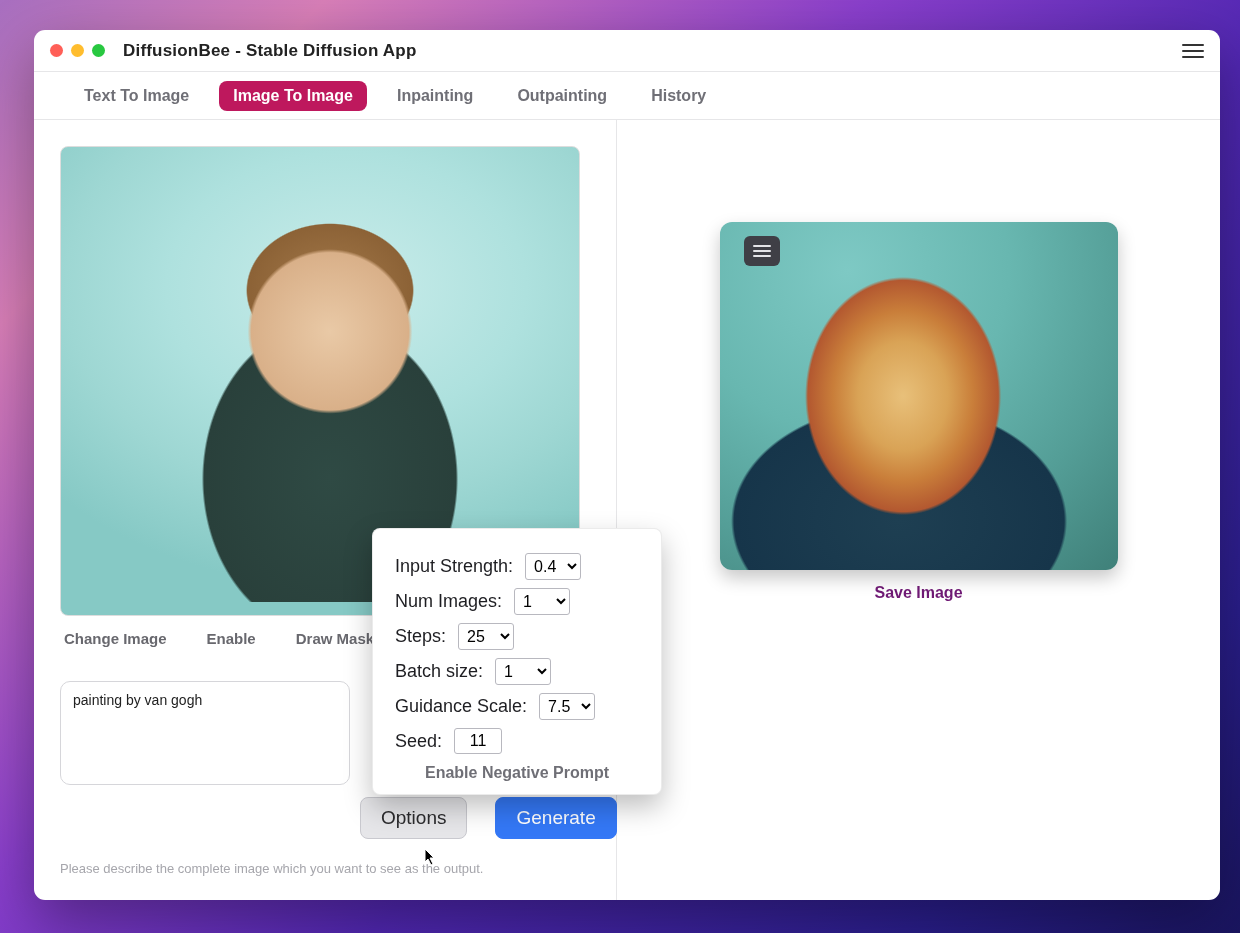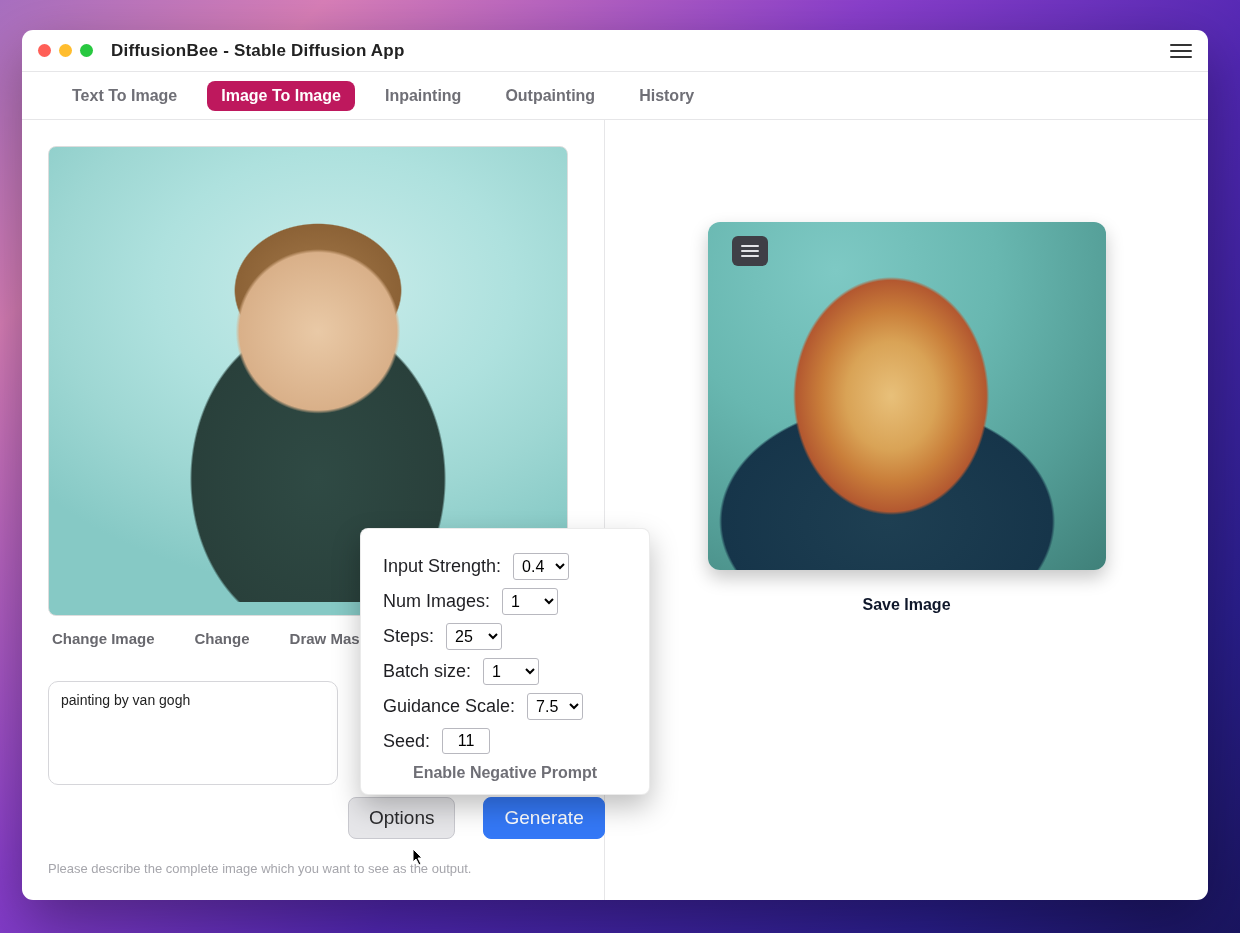--- a/index.html
+++ b/index.html
@@ -3,21 +3,21 @@
 <meta charset="utf-8">
 <style>
   * { box-sizing: border-box; margin: 0; padding: 0; }
   html, body { width: 1240px; height: 933px; overflow: hidden; }
   body {
     font-family: -apple-system, BlinkMacSystemFont, "Segoe UI", Helvetica, Arial, sans-serif;
     background: linear-gradient(135deg, #a86fc0 0%, #d97fb8 15%, #8a3fcc 40%, #5127b2 60%, #2a1e8c 85%, #1a1560 100%);
   }
   .window {
     position: absolute;
-    left: 22px; top: 30px;
+    left: 34px; top: 30px;
     width: 1186px; height: 870px;
     background: #ffffff;
     border-radius: 11px;
     box-shadow: 0 20px 60px rgba(0,0,0,0.35);
     display: flex;
     flex-direction: column;
     overflow: hidden;
   }
   
   .titlebar {
@@ -106,21 +106,21 @@
       radial-gradient(ellipse 300px 210px at 45% 86%, #1e3f52 0%, #16354a 55%, rgba(0,0,0,0) 56%),
       radial-gradient(circle at 32% 14%, #7ec9c4 0%, #68b7b0 40%, #549e97 70%, #3f8079 100%);
   }
   .mini-menu {
     position:absolute; top:14px; left:24px; width:36px; height:30px;
     background:#3f3f46; border-radius:6px;
     display:flex; flex-direction:column; justify-content:center; align-items:center; gap:3px;
     cursor:pointer;
   }
   .mini-menu span { width:18px; height:2px; background:#e4e4e8; border-radius:1px; }
-  .save-label { margin-top:26px; font-size:16px; font-weight:600; color:#0f172a; cursor:pointer; }
+  .save-label { margin-top:14px; font-size:16px; font-weight:600; color:#701a75; cursor:pointer; }
   
   .popover {
     position:absolute; left:338px; top:498px;
     width:290px; background:#fff; border-radius:8px;
     border:1px solid rgba(0,0,0,0.08);
     box-shadow:0 12px 28px rgba(0,0,0,0.25);
     padding:16px 22px 12px 22px;
     z-index:10;
   }
   .prow { display:flex; align-items:center; gap:12px; margin:8px 0; font-size:18px; color:#1e1e22; }
@@ -163,21 +163,21 @@
     <div class="tab">Inpainting</div>
     <div class="tab">Outpainting</div>
     <div class="tab">History</div>
   </div>
 
   <div class="content">
     <div class="left">
       <div class="input-image"></div>
       <div class="imgbar">
         <span>Change Image</span>
-        <span>Change</span>
+        <span>Enable</span>
         <span>Draw Mask</span>
       </div>
       <div class="prompt" contenteditable="true" spellcheck="true" style="">painting by van gogh</div>
       <div class="btnrow">
         <div class="btn options">Options</div>
         <div class="btn generate">Generate</div>
       </div>
       <div class="hint">Please describe the complete image which you want to see as the output.</div>
     </div>
 

